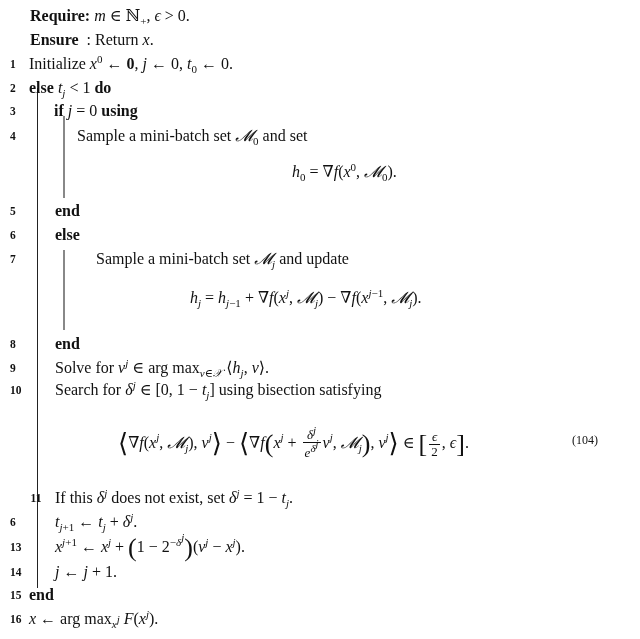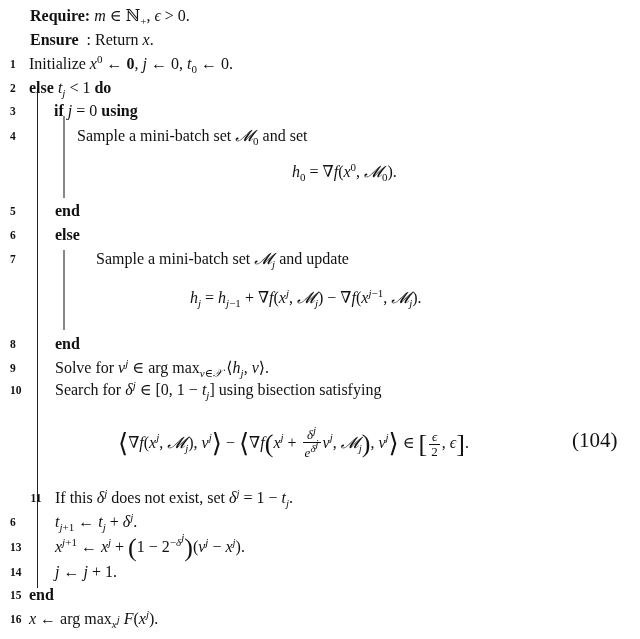--- a/index.html
+++ b/index.html
@@ -10,21 +10,21 @@
   .kw { font-weight:bold; }
   .m { font-style:italic; }
   sub, sup { font-size:11px; line-height:0; }
   .vbar { position:absolute; background:#222; width:1px; }
   .vbar.inner { background:#888; width:2px; }
   .eq { position:absolute; white-space:nowrap; font-size:16px; line-height:20px; }
   .big { font-size:26px; vertical-align:-4px; font-style:normal; }
   .frac { display:inline-block; vertical-align:middle; text-align:center; font-size:13px; line-height:14px; margin:0 2px; }
   .frac .num { display:block; border-bottom:1px solid #111; padding:0 2px; }
   .frac .den { display:block; padding:0 2px; }
-  .eqnum { position:absolute; font-size:21px; line-height:20px; }
+  .eqnum { position:absolute; font-size:12px; line-height:20px; }
 </style>
 </head>
 <body>
 
 <div class="row" style="left:30px; top:6px;">
   <span class="kw">Require:</span>
   <span class="m">m</span> ∈ ℕ<sub>+</sub>, <span class="m">ϵ</span> &gt; 0.
 </div>
 <div class="row" style="left:30px; top:30px;">
   <span class="kw">Ensure</span>&nbsp;&nbsp;: Return <span class="m">x</span>.

